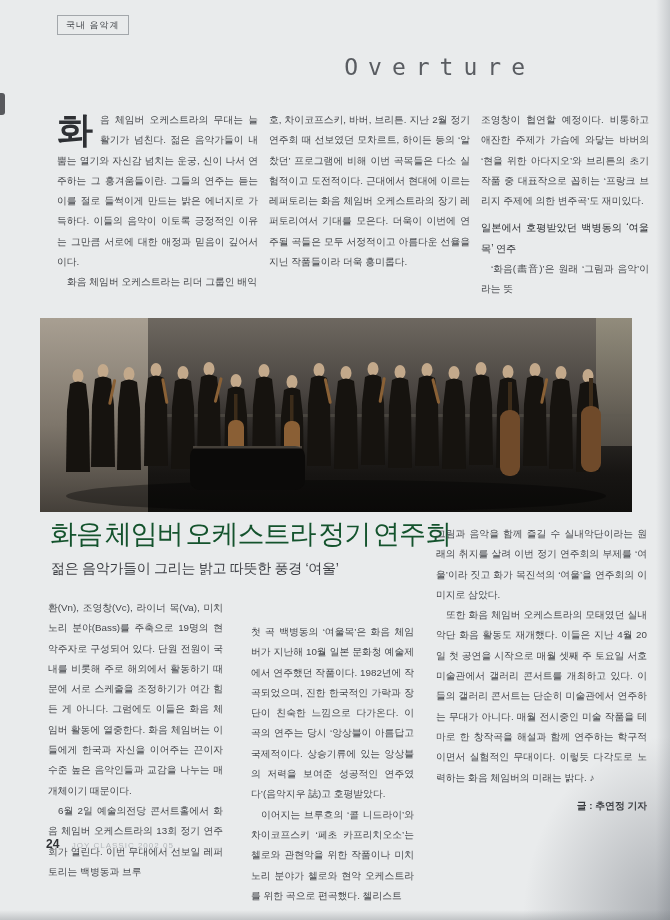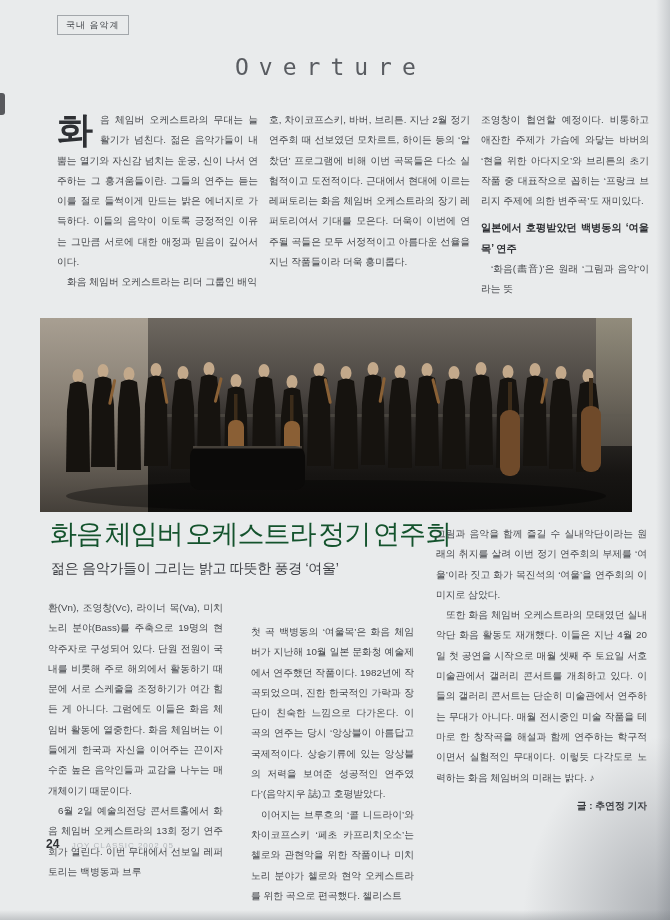--- a/index.html
+++ b/index.html
@@ -3,32 +3,32 @@
 <meta charset="utf-8">
 <style>
   html,body{margin:0;padding:0;background:#9a9da0;}
   .page{position:relative;width:670px;height:920px;background:#e9ebec;
         font-family:"Liberation Sans",sans-serif;color:#45474b;overflow:hidden;}
   .kor{word-break:break-all;text-align:justify;}
   
   .tagbox{position:absolute;left:57px;top:15px;border:1px solid #a3a7ab;
           padding:3px 8px 2px;font-size:9px;letter-spacing:1px;color:#3f4247;}
   
-  .masthead{position:absolute;left:235px;top:54px;width:300px;text-align:left;
+  .masthead{position:absolute;left:235px;top:54px;width:300px;text-align:right;
             font-family:"DejaVu Sans Mono",monospace;font-weight:normal;
             font-size:23px;letter-spacing:10px;color:#595c61;margin:0;}
   
   .intro{position:absolute;left:57px;top:110px;display:flex;gap:11px;}
   .icol1,.icol2{width:201px;}
   .icol3{width:168px;}
   .intro p{margin:0;font-size:9.8px;line-height:20.3px;}
   .p-indent{text-indent:10px;}
   .dropcap{float:left;font-size:36px;line-height:33px;margin:4px 7px 0 0;
            color:#2e3034;font-weight:bold;font-family:"Liberation Serif",serif;}
-  .subhead{font-weight:bold;color:#2c2e32;margin-top:7px !important;font-size:10.2px !important;}
+  .subhead{font-weight:normal;color:#2c2e32;margin-top:7px !important;font-size:10.2px !important;}
   
   .photo{position:absolute;left:40px;top:318px;width:592px;height:194px;display:block;}
   
   .headline{position:absolute;left:50px;top:516px;margin:0;font-weight:500;
             font-family:"Liberation Serif",serif;font-size:27px;letter-spacing:-1px;
             word-spacing:-3px;color:#14532d;}
   .subtitle{position:absolute;left:51px;top:560px;margin:0;font-weight:normal;
             font-size:14px;letter-spacing:-0.3px;color:#3c3e43;}
   .bcols{position:absolute;left:48px;top:598px;display:flex;gap:28px;}
   .bcolA{width:175px;}

